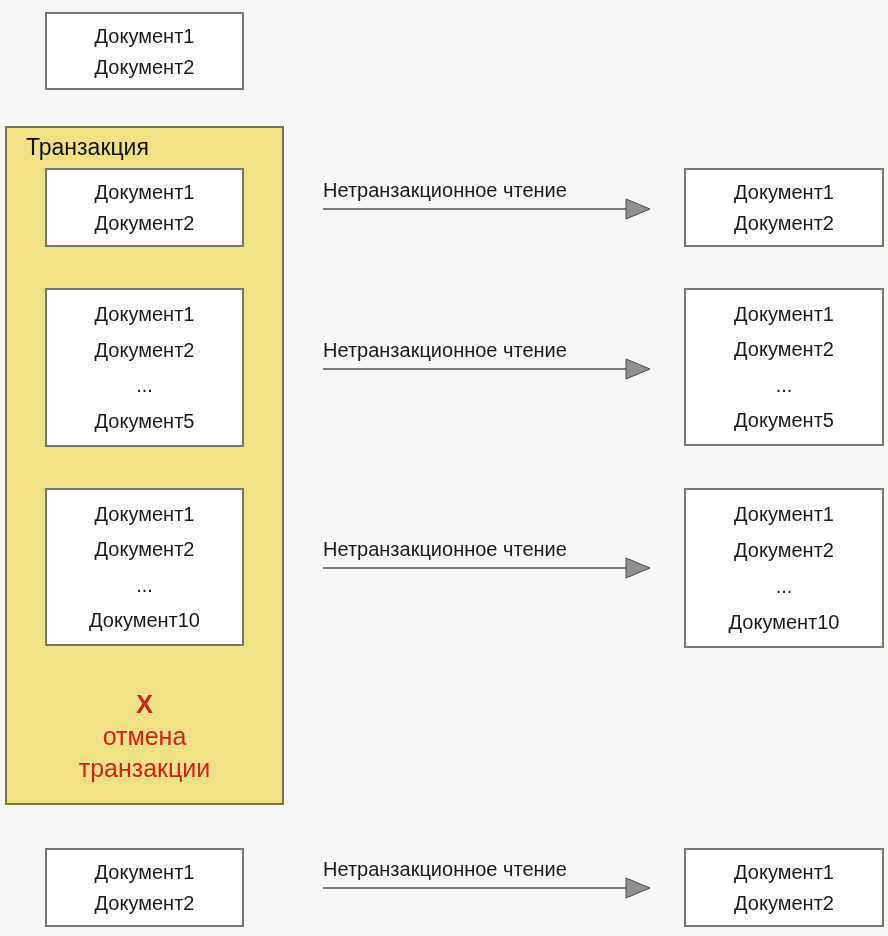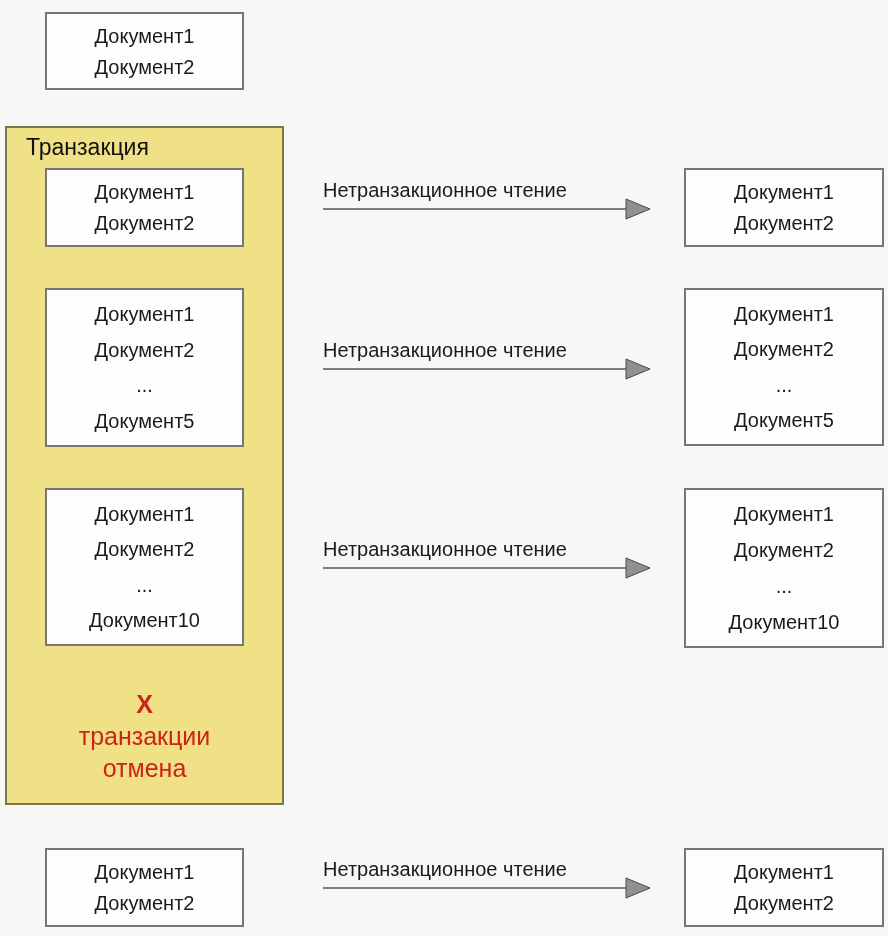--- a/index.html
+++ b/index.html
@@ -100,22 +100,22 @@
 
   <div class="doc-box" id="box-top-left">
     <span class="doc-line">Документ1</span>
     <span class="doc-line">Документ2</span>
   </div>
 
   <div class="panel">
     <span class="panel-label">Транзакция</span>
     <div class="cancel-note">
       <span class="cancel-x">X</span>
+      <span class="cancel-line">отмена</span>
       <span class="cancel-line">транзакции</span>
-      <span class="cancel-line">отмена</span>
     </div>
   </div>
 
   <div class="doc-box" id="box-tx-1">
     <span class="doc-line">Документ1</span>
     <span class="doc-line">Документ2</span>
   </div>
   <div class="doc-box" id="box-tx-2">
     <span class="doc-line">Документ1</span>
     <span class="doc-line">Документ2</span>

